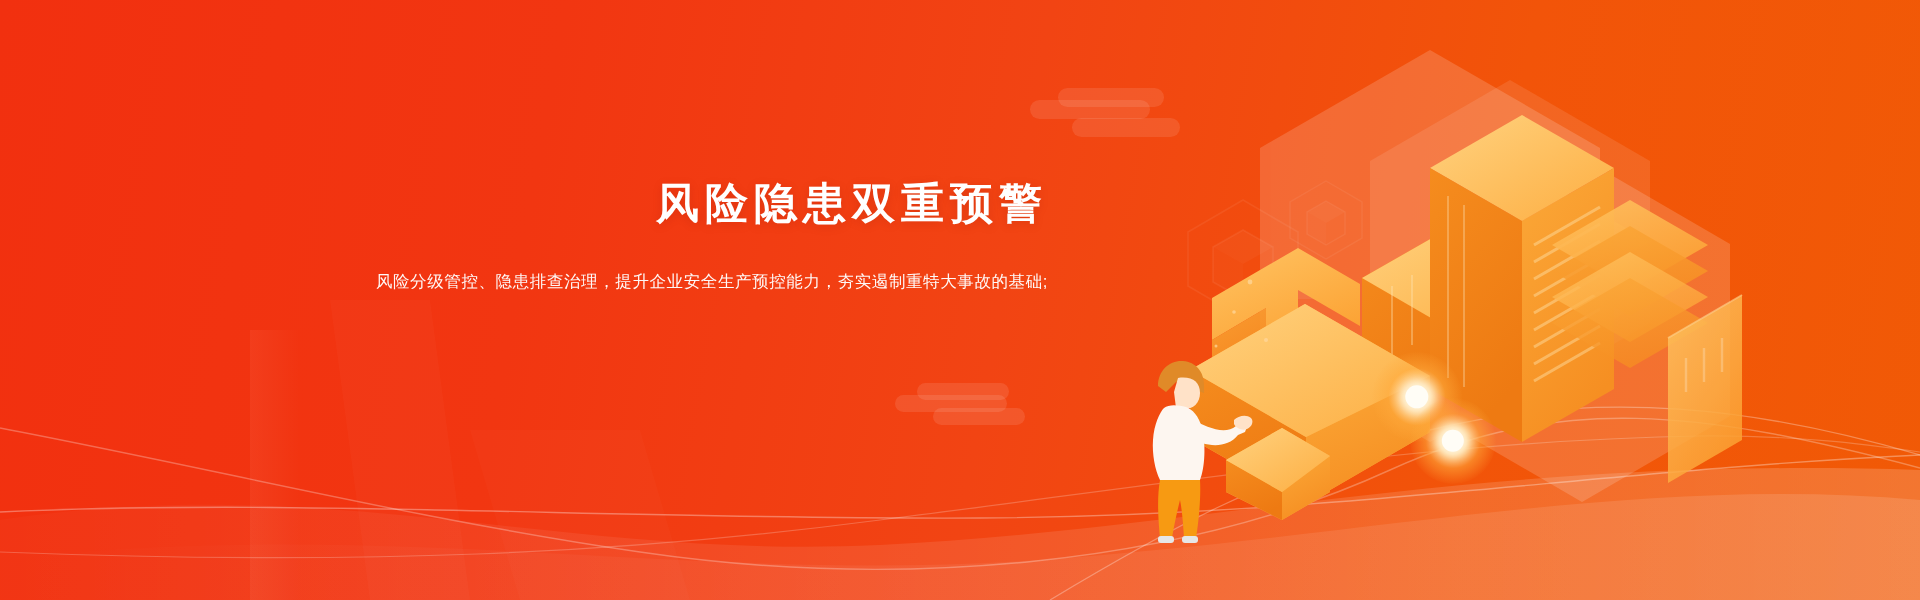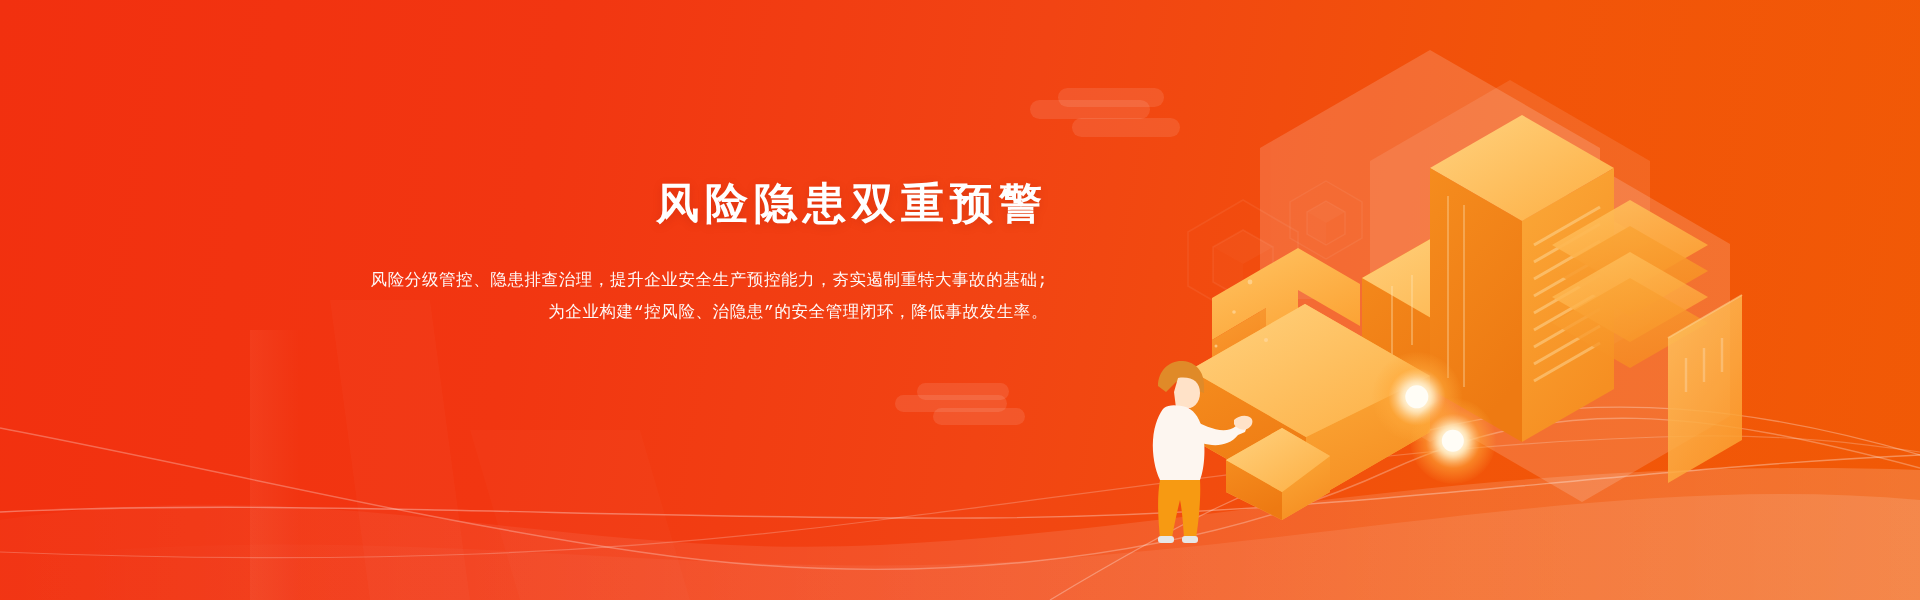--- a/index.html
+++ b/index.html
@@ -52,21 +52,21 @@
   .copy{ position:absolute; left:288px; top:178px; width:760px; }
   .headline{
     color:#ffffff; font-size:43px; line-height:1.2; font-weight:700;
     letter-spacing:6px; white-space:nowrap;
     text-shadow:0 2px 10px rgba(140,20,0,.18);
   }
   .sub{
     margin-top:35px; color:#ffffff; font-size:16.5px; line-height:32px;
     letter-spacing:.6px; white-space:nowrap; opacity:.97;
   }
-  .sub .line{ display:block;font-family:Liberation Mono, monospace; }
+  .sub .line{ display:block; }
 </style>
 </head>
 <body>
 
 <div class="banner">
 
   <div class="wave-layer">
     <svg viewBox="0 0 1920 600" preserveAspectRatio="none">
       <defs>
         <linearGradient id="wfill1" x1="0" y1="0" x2="1" y2="0">
@@ -255,17 +255,16 @@
     </svg>
   </div>
 
   <div class="glow" style="left:1372px;top:352px;width:90px;height:90px;"></div>
   <div class="glow" style="left:1410px;top:398px;width:86px;height:86px;"></div>
 
   <div class="copy">
     <h1 class="headline">风险隐患双重预警</h1>
     <div class="sub">
       <span class="line">风险分级管控、隐患排查治理，提升企业安全生产预控能力，夯实遏制重特大事故的基础;</span>
-      <span class="line">为企业构建“控风险、治隐患”的安全管理闭环，降低事故发生率。</span>
     </div>
   </div>
 
 </div>
 
 </body></html>

